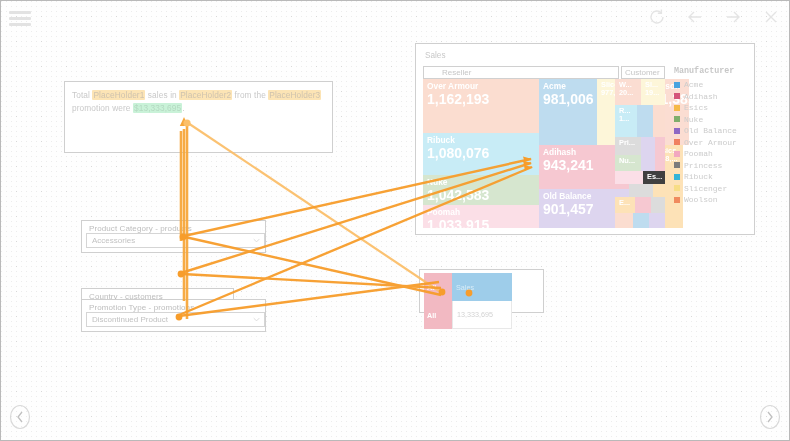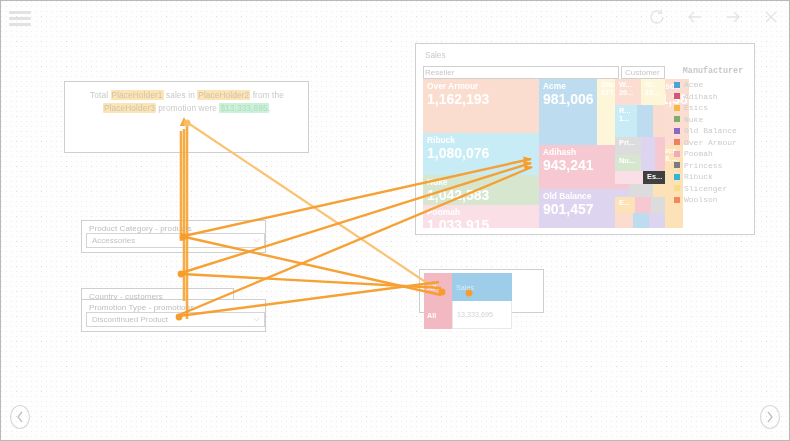--- a/index.html
+++ b/index.html
@@ -29,24 +29,24 @@
   .toolbar{position:absolute;right:8px;top:4px;display:flex;gap:14px;align-items:center;}
   .tbtn{width:24px;height:24px;display:flex;align-items:center;justify-content:center;cursor:pointer;}
   .tbtn svg{display:block;}
 
   
   .navcirc{position:absolute;bottom:10px;width:22px;height:26px;display:flex;align-items:center;justify-content:center;cursor:pointer;}
   .navcirc.left{left:8px;}
   .navcirc.right{right:8px;}
 
   
-  .widget{position:absolute;background:#ffffff;border:1px solid #cfcfcf;box-sizing:border-box;text-align:center;}
-
-  
-  #textcard{left:63px;top:80px;width:245px;height:72px;}
+  .widget{position:absolute;background:#ffffff;border:1px solid #cfcfcf;box-sizing:border-box;}
+
+  
+  #textcard{left:63px;top:80px;width:269px;height:72px;}
   .rtxt{
     position:absolute;left:7px;top:7px;right:6px;
     font-size:8.3px;line-height:13px;color:#c9c9c9;letter-spacing:.1px;
   }
   .ph{background:#fce4b5;color:#cfc3ae;padding:0 1px;border-radius:1px;}
   .amt{background:#c9f2d8;color:#b4d9c1;padding:0 1px;border-radius:1px;}
 
   
   .slicer{box-sizing:border-box;}
   .slicer .stitle{
@@ -63,21 +63,21 @@
   #slicer1{left:80px;top:219px;width:185px;height:33px;}
   #slicer2{left:80px;top:256px;width:153px;height:33px;margin-top:31px;}
   #slicer3{left:80px;top:298px;width:185px;height:33px;}
 
   
   #treecard{left:414px;top:42px;width:340px;height:192px;}
   #treeTitle{position:absolute;left:9px;top:7px;font-size:8.2px;color:#c8c8c8;}
   .tabframe{position:absolute;border:1px solid #d0d0d0;box-sizing:border-box;background:#fff;}
   .tablabel{position:absolute;font-size:8px;color:#c6c6c6;}
   #resellerTab{left:7px;top:22px;width:196px;height:13px;}
-  #resellerTabLbl{left:9px;top:24px;}
+  #resellerTabLbl{left:26px;top:24px;}
   #customerTab{left:205px;top:22px;width:44px;height:13px;}
   #customerTabLbl{left:209px;top:24px;}
   #nodiscTab{left:205px;top:125px;width:44px;height:13px;}
   #nodiscTabLbl{left:208px;top:127px;}
 
   .tmap{position:absolute;left:7px;top:35px;width:242px;height:149px;}
   .tile{position:absolute;box-sizing:border-box;overflow:hidden;}
   .tname{position:absolute;left:4px;top:2px;font-size:8.4px;font-weight:bold;color:#ffffff;white-space:nowrap;}
   .tval{position:absolute;left:4px;top:12px;font-size:14px;font-weight:bold;color:#ffffff;white-space:nowrap;}
   .tile.sm .tname{font-size:7.4px;top:1px;}

